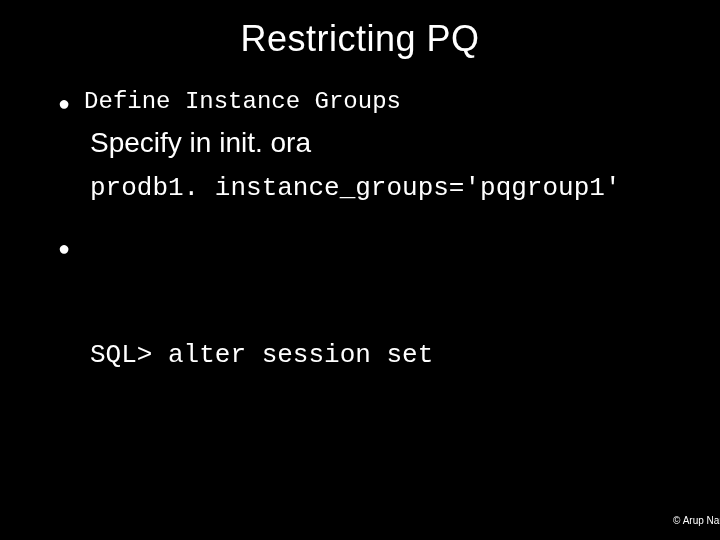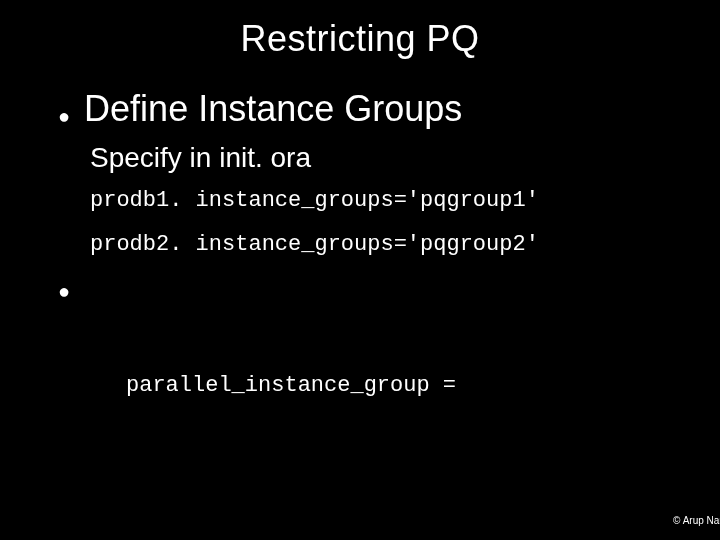--- a/index.html
+++ b/index.html
@@ -34,32 +34,33 @@
     align-items: baseline;
     gap: 14px;
   }
   .bullet {
     font-size: 20px;
     line-height: 1;
     position: relative;
     top: 2px;
   }
   .item-title {
-    font-size: 36px;
+    font-size: 24px;
     font-weight: 400;
+    font-family: Liberation Mono, monospace;
   }
   .item-sub {
     font-size: 28px;
     font-weight: 400;
     margin-left: 32px;
     margin-top: 12px;
   }
   .code {
     font-family: "Courier New", Courier, monospace;
-    font-size: 22px;
+    font-size: 26px;
     margin-left: 32px;
     margin-top: 12px;
     line-height: 1.35;
     white-space: pre-wrap;
     word-break: break-word;
   }
   .code.tight { margin-top: 4px; }
   .gap { height: 10px; }
   .indent2 { padding-left: 36px; }
   .footer {
@@ -81,31 +82,30 @@
   <div class="body">
 
     <div class="item">
       <div class="item-head">
         <span class="bullet">●</span>
         <span class="item-title">Define Instance Groups</span>
       </div>
       <div class="item-sub">Specify in init. ora</div>
       <div class="code">prodb1. instance_groups='pqgroup1'</div>
       <div class="gap"></div>
-      <div class="code tight">prodb2. instance_groups='pqgroup2'</div>
     </div>
 
     <div style="height:14px"></div>
 
     <div class="item">
       <div class="item-head">
         <span class="bullet">●</span>
       </div>
       <div class="code">
-        <div class="indent2">parallel_instance_group =</div>
+        <div>SQL&gt; alter session set</div>
         
       </div>
     </div>
 
   </div>
 
   <div class="footer">© Arup Nanda</div>
 </div>
 
 </body></html>

